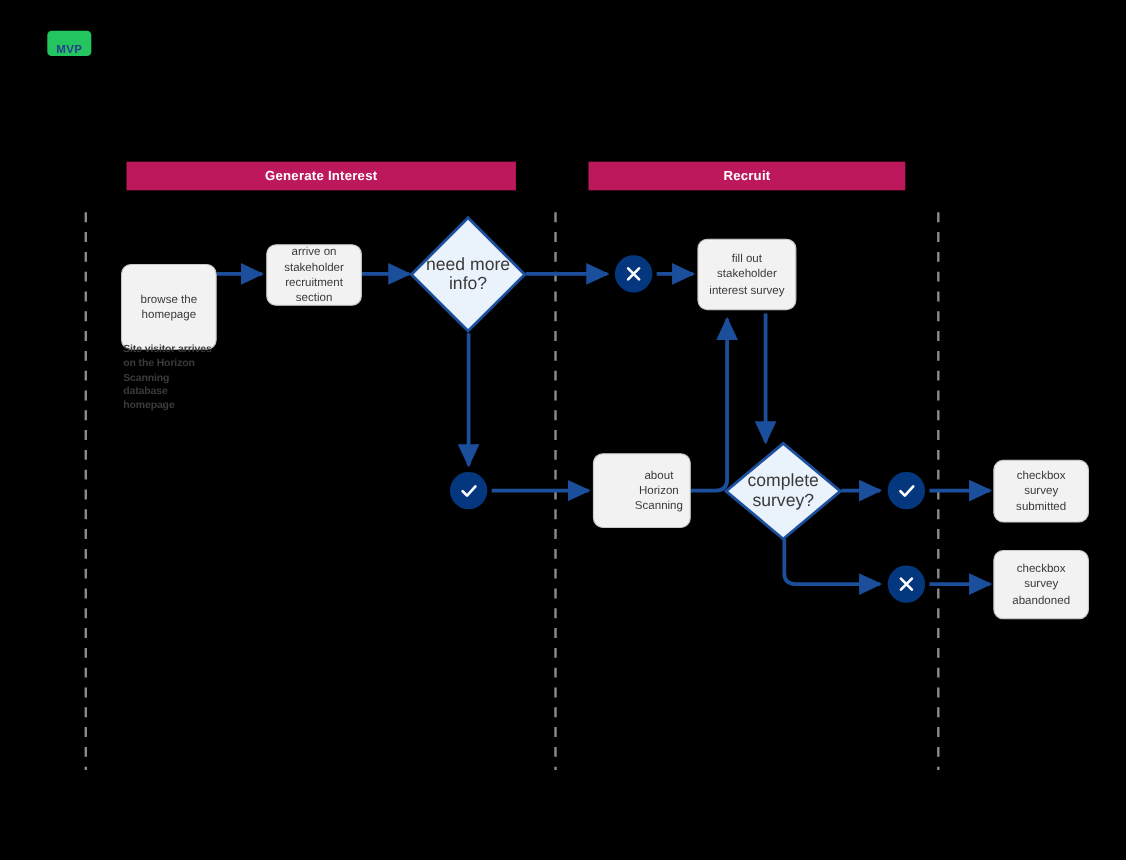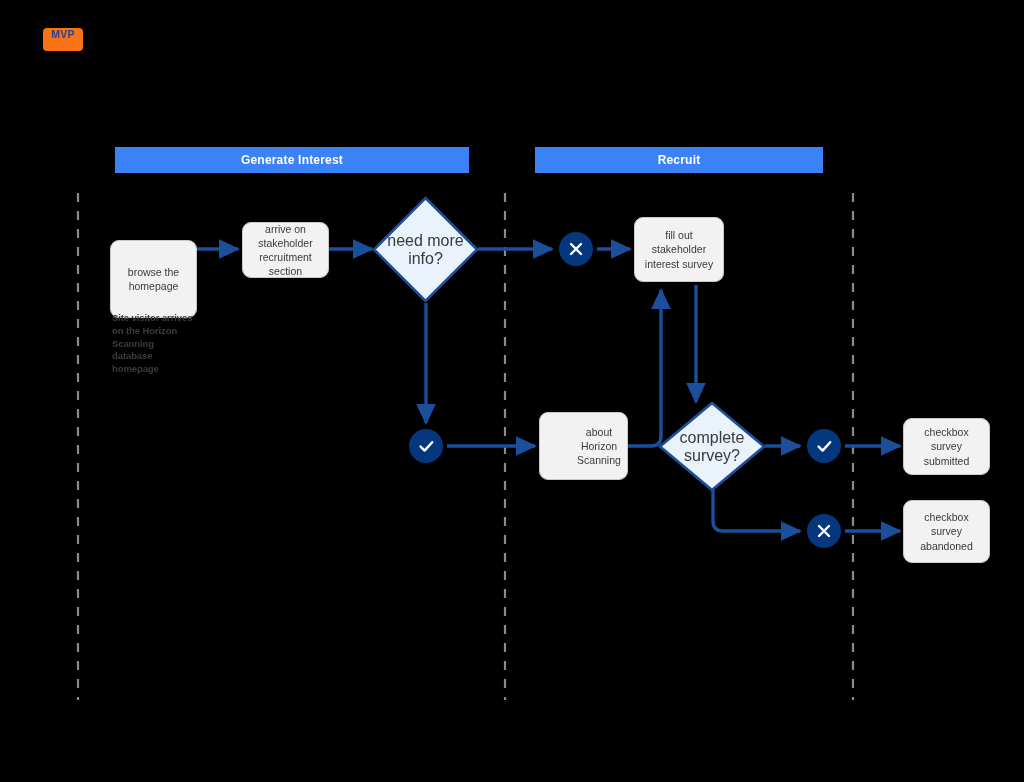--- a/index.html
+++ b/index.html
@@ -29,36 +29,36 @@
     pointer-events: none;
   }
 
   
   .mvp-badge {
     position: absolute;
     left: 43px;
     top: 28px;
     width: 40px;
     height: 23px;
-    background: #f97316;
+    background: #22c55e;
     border-radius: 4px;
     display: flex;
-    align-items: flex-start;
+    align-items: flex-end;
     justify-content: center;
     font-size: 10.5px;
     font-weight: bold;
     color: #28418c;
     letter-spacing: 0.3px;
   }
 
   
   .phase-bar {
     position: absolute;
     height: 26px;
-    background: #3b82f6;
+    background: #be185d;
     display: flex;
     align-items: center;
     justify-content: center;
   }
   .phase-bar .phase-label {
     color: #ffffff;
     font-size: 12px;
     font-weight: bold;
     letter-spacing: 0.2px;
   }

